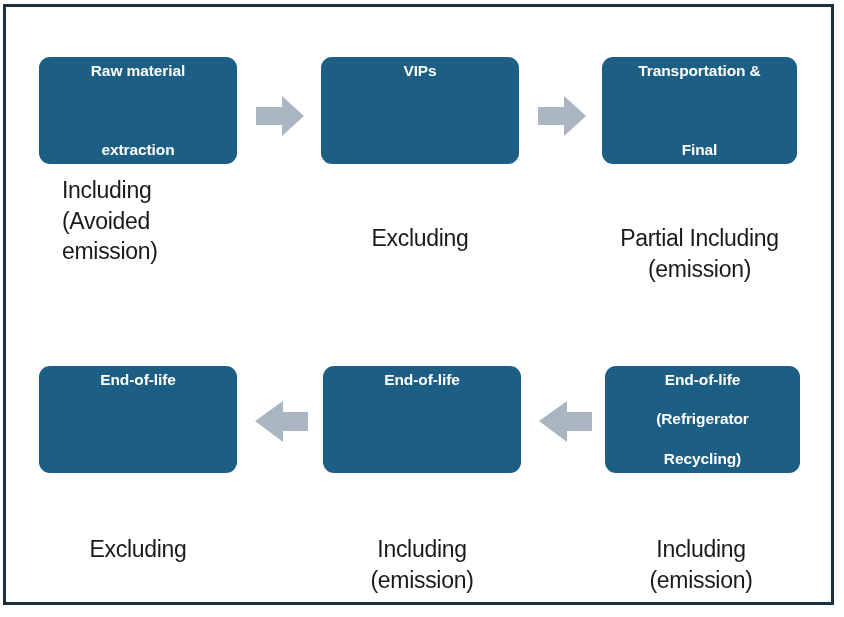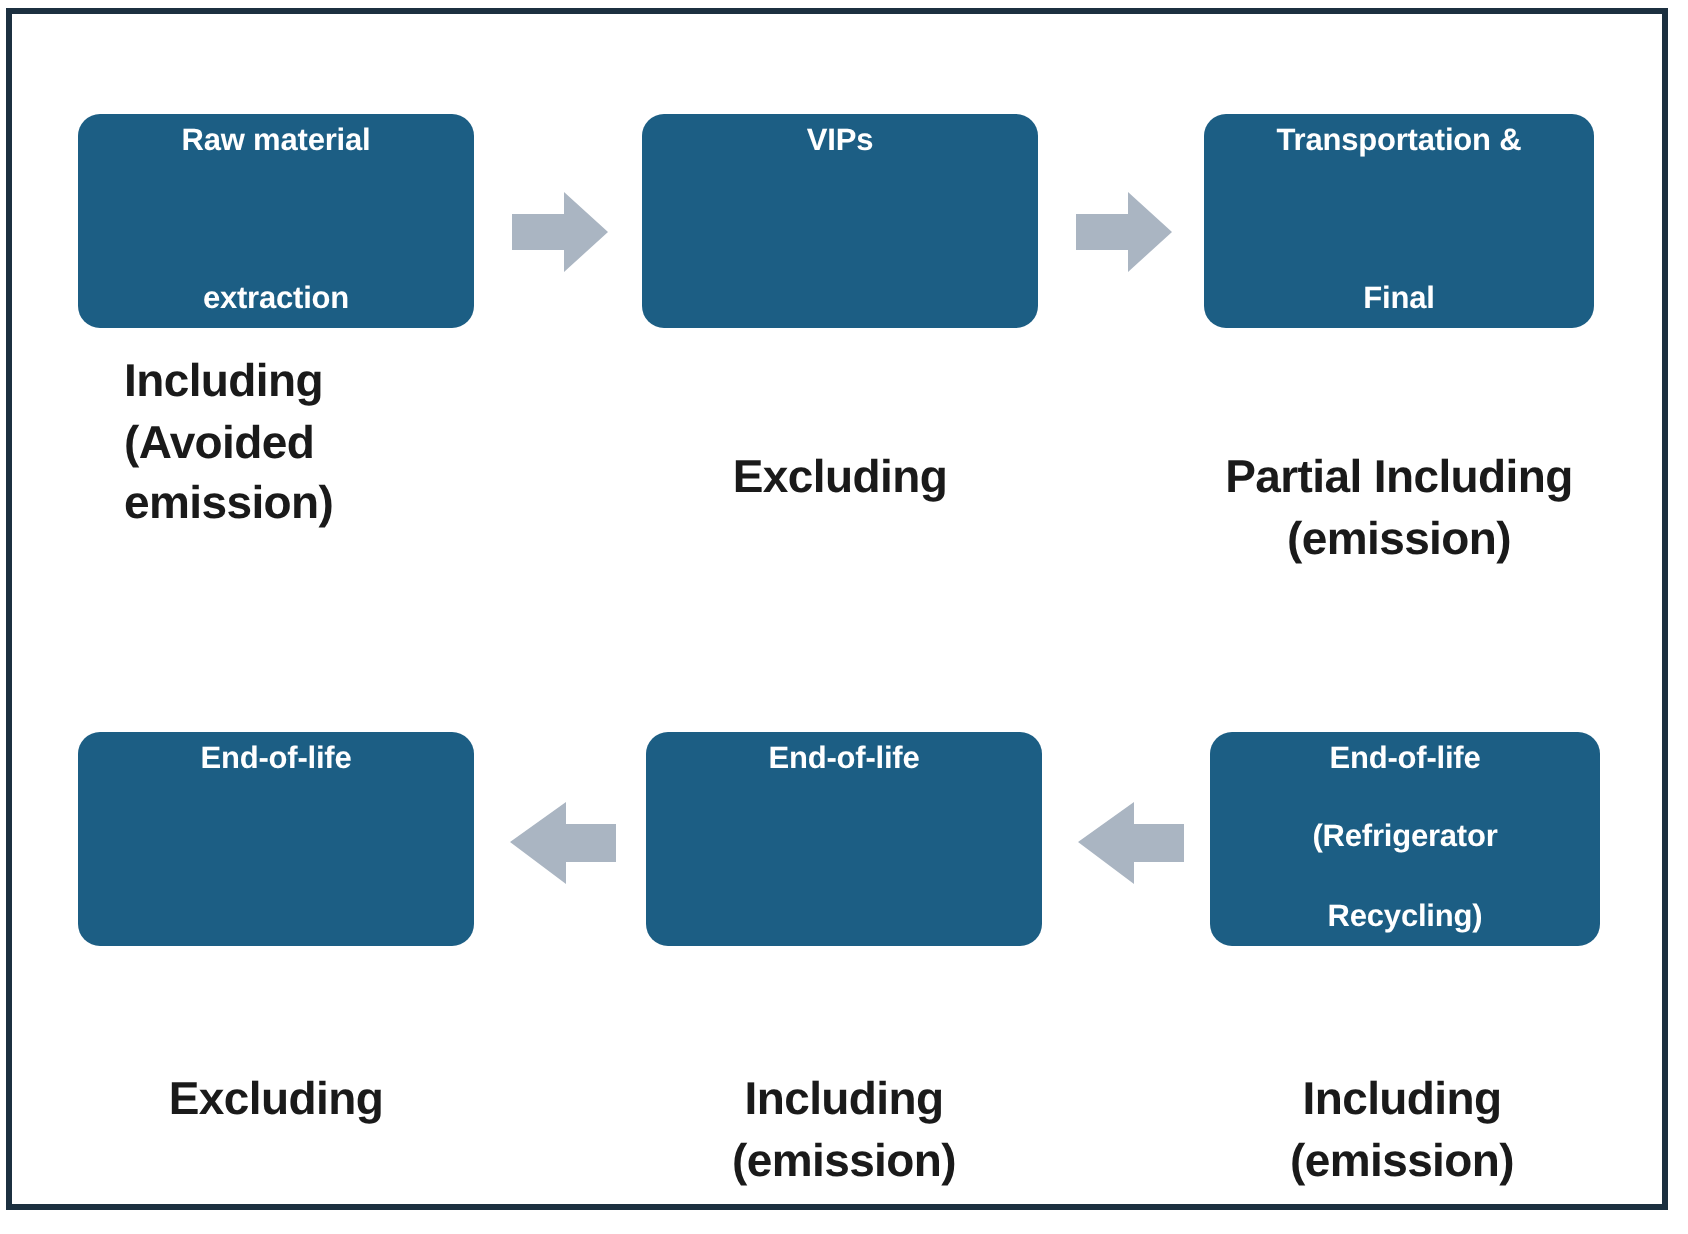--- a/index.html
+++ b/index.html
@@ -43,21 +43,21 @@
     letter-spacing: -0.1px;
     box-sizing: border-box;
     padding: 2px 6px;
   }
   .node span { display: block; white-space: nowrap; }
   .caption {
     position: absolute;
     color: #1a1a1a;
     font-size: 23px;
     line-height: 1.33;
-    font-weight: bold;
+    font-weight: normal;
     letter-spacing: -0.3px;
     white-space: pre-line;
   }
   .caption.center { text-align: center; margin-top: 48px; }
   .caption.left { text-align: left; }
   .arrow-right, .arrow-left, .arrow-down {
     position: absolute;
   }
   .arrow-right svg, .arrow-left svg, .arrow-down svg { display: block; }
 </style>

